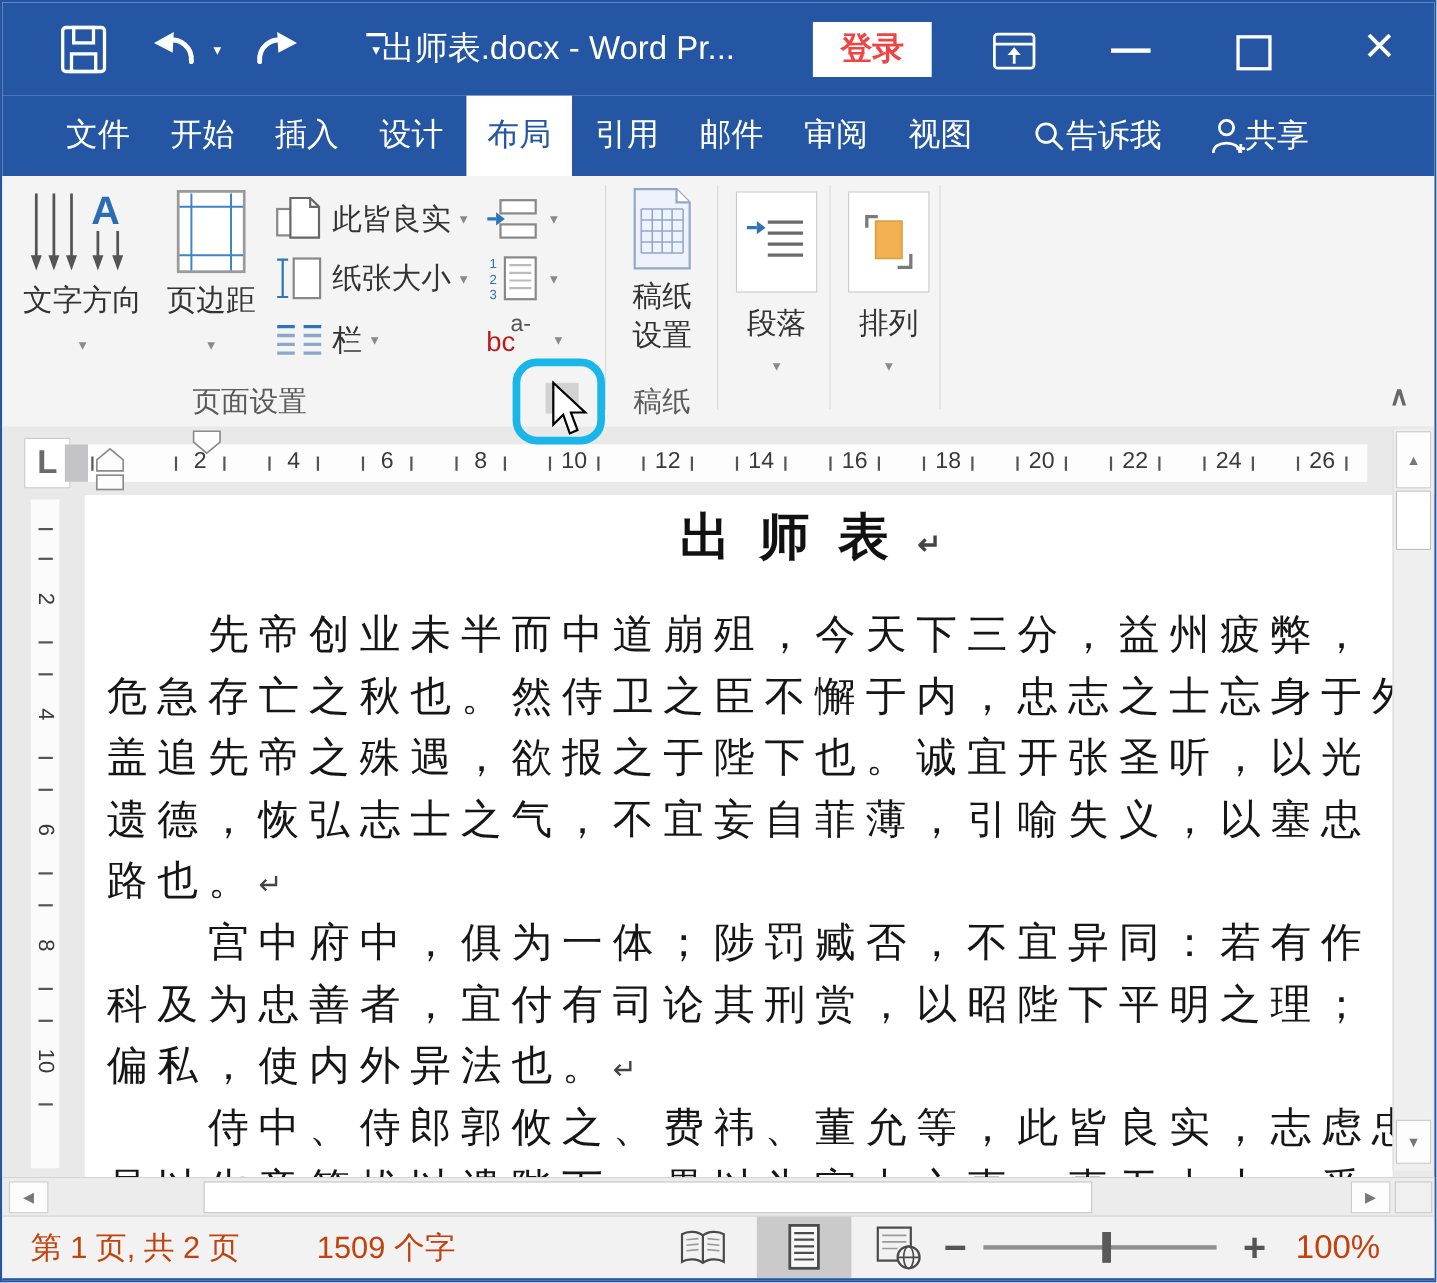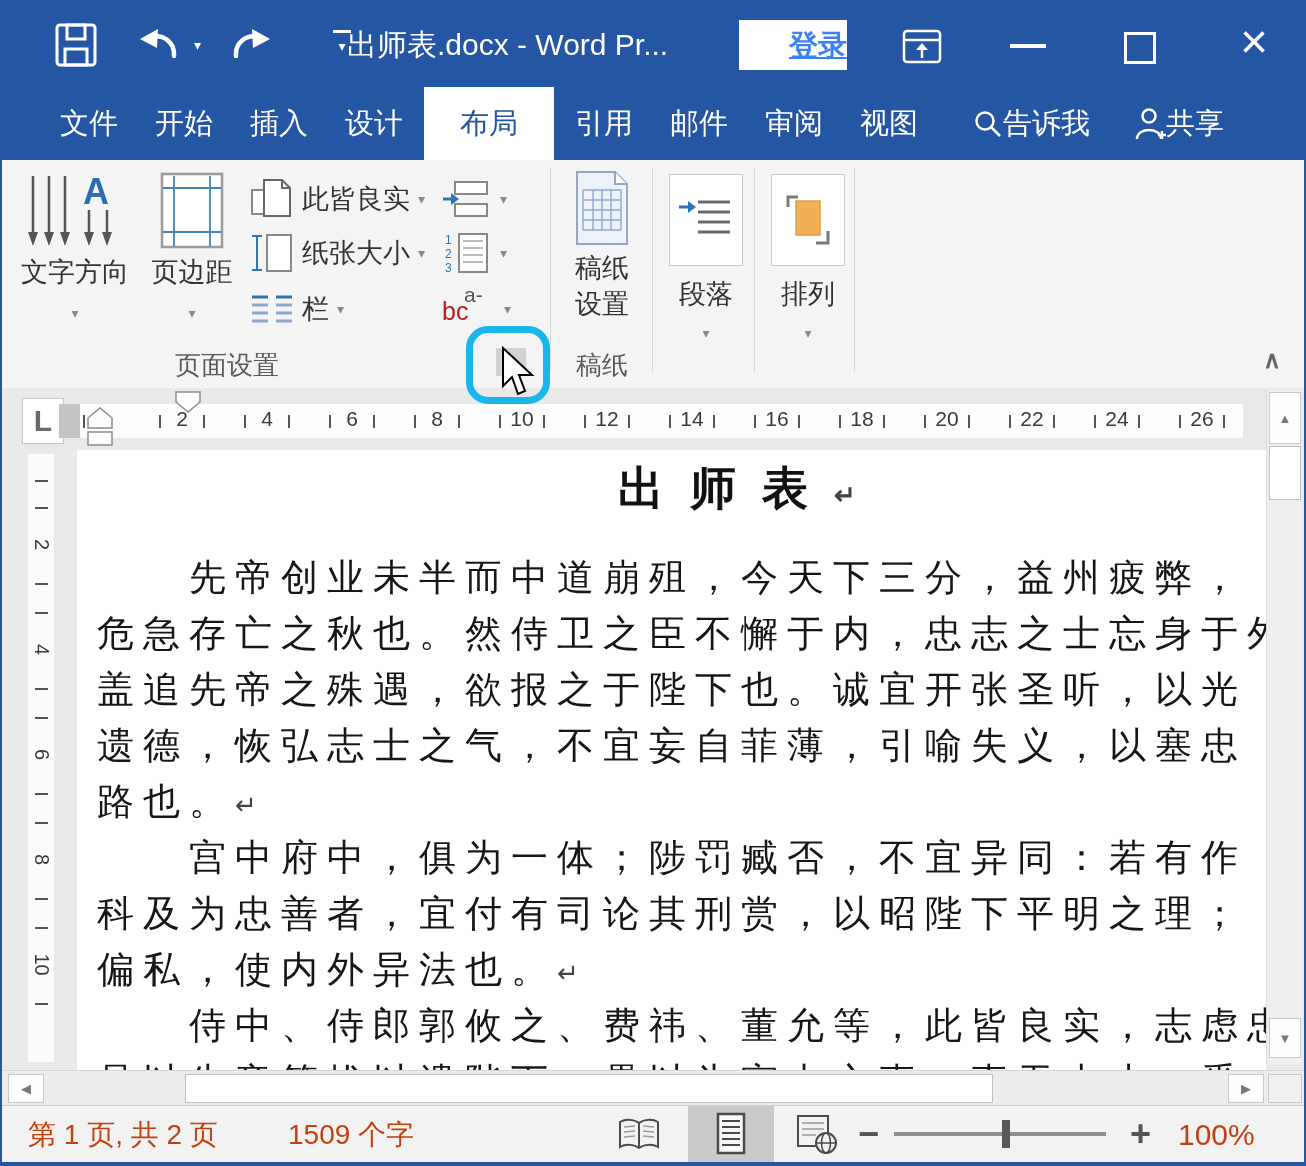--- a/index.html
+++ b/index.html
@@ -1,31 +1,31 @@
 <!DOCTYPE html>
 <html><head>
 <meta charset="utf-8">
 <style>
   html,body{margin:0;padding:0;background:#fff;font-family:"Liberation Sans",sans-serif;}
   .win{position:relative;width:1306px;height:1166px;overflow:hidden;background:#e9e9e9;border:2px solid #2456a4;box-sizing:border-box;}
   .abs{position:absolute;}
   
   .titlebar{position:absolute;left:0;top:0;width:100%;height:85px;background:#2456a4;}
   .wtitle{position:absolute;top:0;height:85px;line-height:85px;color:#fff;font-size:30px;white-space:nowrap;}
-  .signin{position:absolute;left:737px;top:18px;width:108px;height:50px;background:#fff;color:#3b82f6;font-size:29px;font-weight:bold;text-align:right;line-height:50px;text-decoration:underline;}
+  .signin{position:absolute;left:737px;top:18px;width:108px;height:50px;background:#fff;color:#ef4444;font-size:29px;font-weight:bold;text-align:center;line-height:50px;}
   .caret{font-size:14px;color:#8a8a8a;line-height:1;}
   .caret.w{color:#fff;}
   .minbar{position:absolute;left:1008px;top:42px;width:36px;height:4px;background:#fff;}
   .maxbox{position:absolute;left:1122px;top:30px;width:26px;height:26px;border:3px solid #fff;}
   .closex{position:absolute;left:1222px;top:0px;width:60px;height:85px;color:#fff;font-size:48px;text-align:center;line-height:80px;font-weight:300;}
   
   .tabrow{position:absolute;left:0;top:85px;width:100%;height:73px;background:#2456a4;display:flex;align-items:stretch;padding-left:42px;box-sizing:border-box;}
   .tabs{display:flex;}
   .tab{padding:0 16px;margin-right:5px;line-height:73px;font-size:29px;color:#fff;white-space:nowrap;}
-  .tab.active{background:#fff;color:#2456a4;padding:0 36px;}
+  .tab.active{background:#fff;color:#2456a4;padding:0 19px;}
   .tgroup{display:flex;align-items:center;color:#fff;font-size:29px;margin-left:34px;white-space:nowrap;}
   
   .ribbon{position:absolute;left:0;top:158px;width:100%;height:228px;background:#f4f4f5;border-bottom:1px solid #d8d8d9;}
   .bigbtn{position:absolute;text-align:center;}
   .biglabel{font-size:27px;color:#333;text-align:center;white-space:nowrap;}
   .rrow{position:absolute;display:flex;align-items:center;gap:8px;height:46px;}
   .rlabel{font-size:27px;color:#333;white-space:nowrap;}
   .grplabel{position:absolute;top:188px;font-size:26px;color:#5a5a5a;text-align:center;white-space:nowrap;}
   .vsep{position:absolute;top:8px;height:204px;width:1px;background:#d9d9da;}
   .launcher{position:absolute;left:494px;top:188px;width:30px;height:28px;background:#d2d2d2;display:flex;align-items:center;justify-content:center;}

